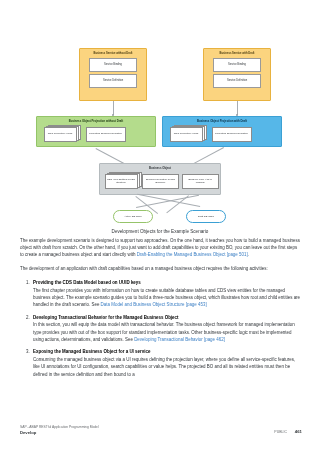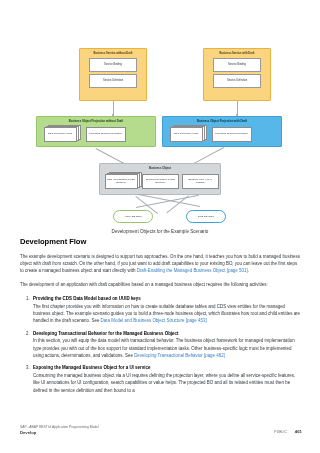--- a/index.html
+++ b/index.html
@@ -324,21 +324,20 @@
   <div class="conn diag" style="left:200px; top:207px; width:64px; transform:rotate(191deg);"></div>
 
   <div class="pill pill-green" style="position:absolute; left:113px; top:210px;">Active DB Table</div>
   <div class="pill pill-blue" style="position:absolute; left:186px; top:210px;">Draft DB Table</div>
 
   <div class="fig-caption">Development Objects for the Example Scenario</div>
 </div>
 
 <div id="content">
 
-  <h2 class="section-title">Development Flow</h2>
 
   <p class="para">
     <span>The example development scenario is designed to support two approaches. On the one hand, it teaches you how to build a managed business object with draft from scratch. On the other hand, if you just want to add draft capabilities to your existing BO, you can leave out the first steps to create a managed business object and start directly with </span><a class="link" href="#">Draft-Enabling the Managed Business Object [page 501]</a><span>.</span>
   </p>
 
   <p class="para">The development of an application with draft capabilities based on a managed business object requires the following activities:</p>
 
   <ol class="steps">
     <li>
       <span class="step-head">Providing the CDS Data Model based on UUID keys</span>

